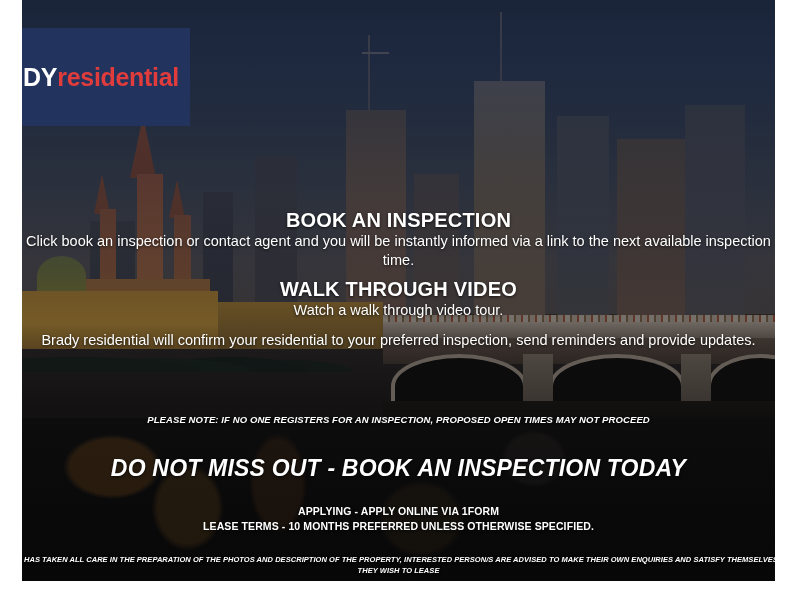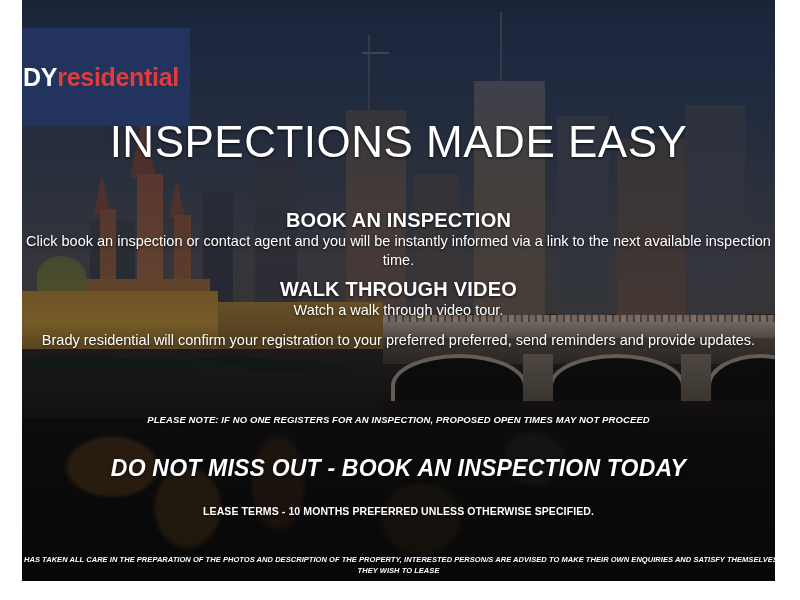--- a/index.html
+++ b/index.html
@@ -252,41 +252,41 @@
     <div class="ph" id="veil"></div>
 
     <div id="logo">
       <span id="logo-text">
         <span id="logo-brand">DY</span><span id="logo-sub">residential</span>
       </span>
     </div>
 
     <div id="copy">
 
-      <div id="headline">INSPECTIONS MADE EASY</div>
 
       <div class="block" id="blk-video">
         <div class="b-title">WALK THROUGH VIDEO</div>
         <div class="b-body">Watch a walk through video tour.</div>
       </div>
 
       <div class="block" id="blk-book">
         <div class="b-title">BOOK AN INSPECTION</div>
         <div class="b-body">Click book an inspection or contact agent and you will be instantly informed via a link to the next available inspection time.</div>
       </div>
 
       <div class="block" id="blk-inform">
-        <div class="b-body">Brady residential will confirm your registration to your preferred preferred, send reminders and provide updates.</div>
+        <div class="b-body">Brady residential will confirm your residential to your preferred inspection, send reminders and provide updates.</div>
       </div>
 
       <div id="note">PLEASE NOTE:  IF NO ONE REGISTERS FOR AN INSPECTION, PROPOSED OPEN TIMES MAY NOT PROCEED</div>
 
       <div id="cta">DO NOT MISS OUT -  BOOK AN INSPECTION TODAY</div>
 
       <div id="terms">
+        <div>APPLYING - APPLY ONLINE VIA 1FORM</div>
         <div>LEASE TERMS - 10 MONTHS PREFERRED UNLESS OTHERWISE SPECIFIED.</div>
       </div>
 
       <div id="disclaimer">
         <div>TY LTD HAS TAKEN ALL CARE IN THE PREPARATION  OF THE PHOTOS AND DESCRIPTION   OF THE PROPERTY,  INTERESTED   PERSON/S  ARE ADVISED   TO MAKE THEIR  OWN ENQUIRIES   AND SATISFY THEMSELVES   IN ALL RESP</div>
         <div>THEY WISH  TO LEASE</div>
       </div>
 
     </div>
   </div>

